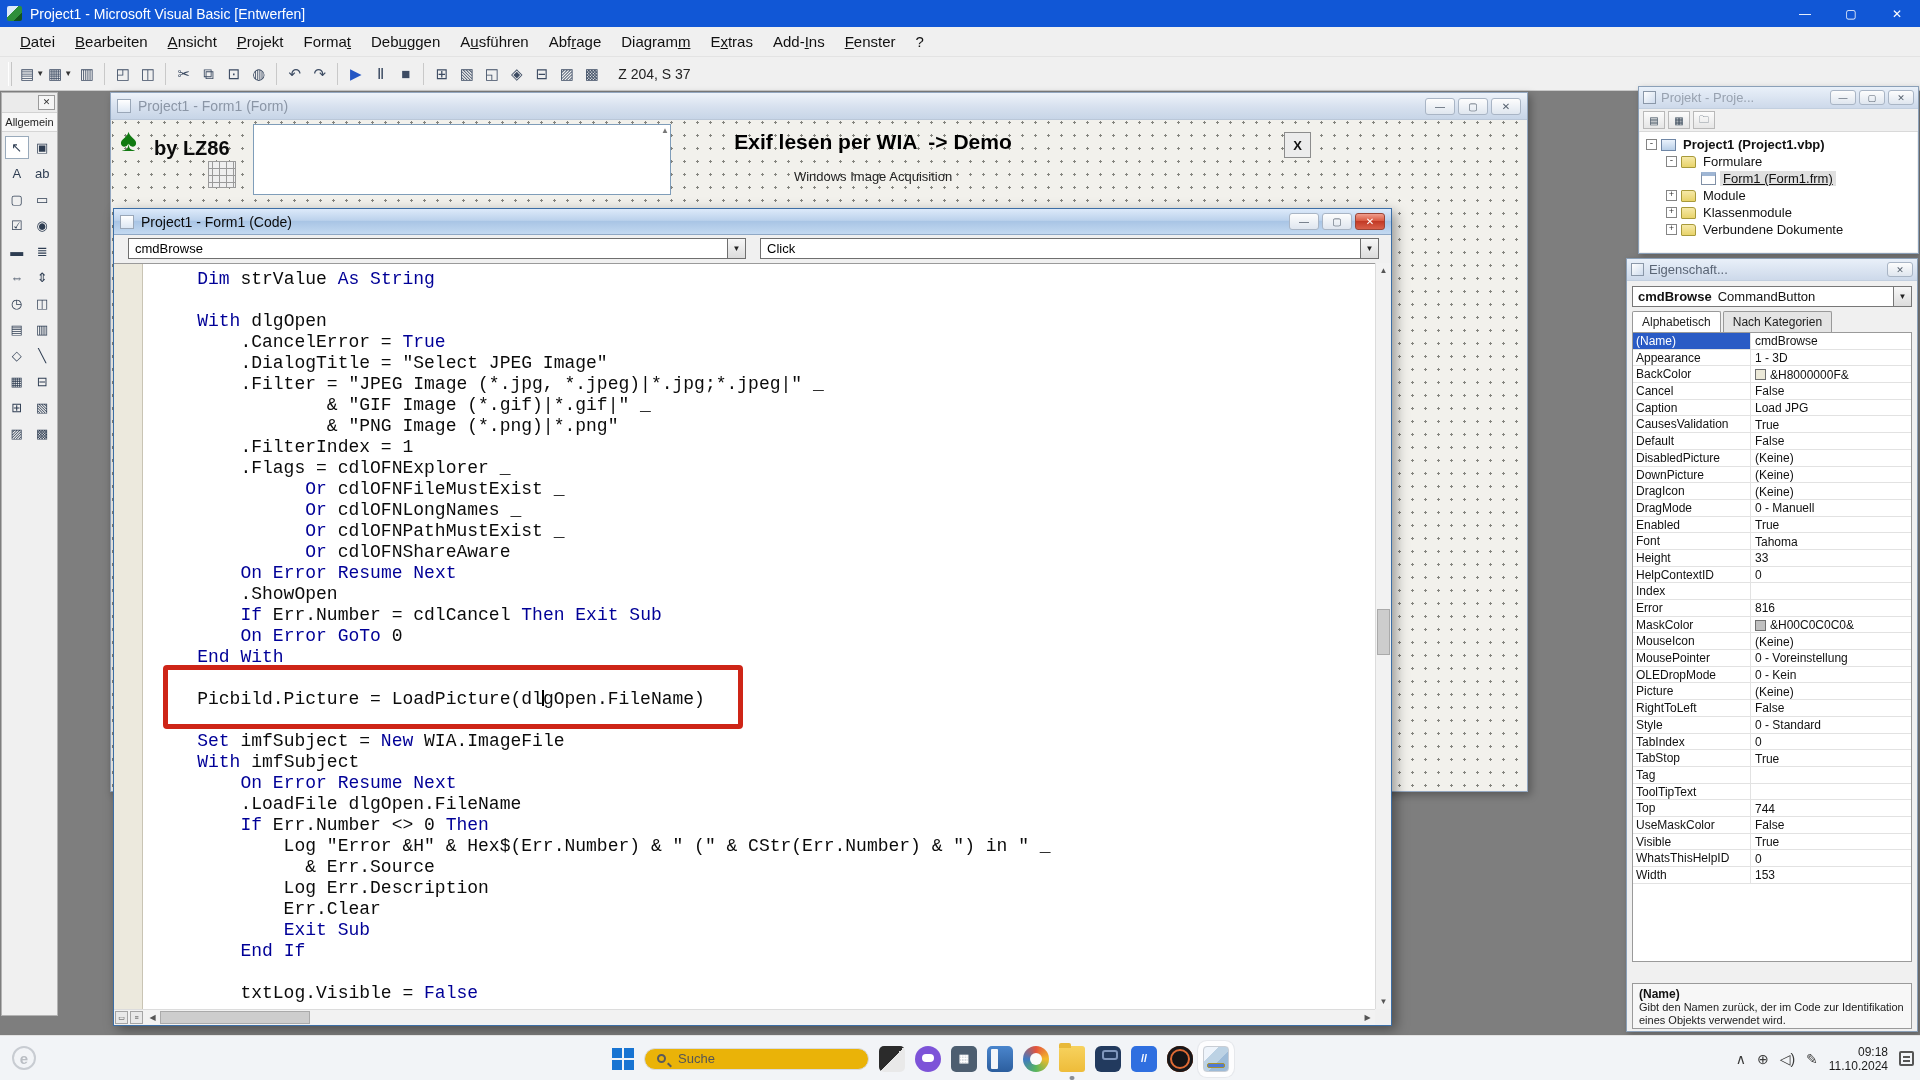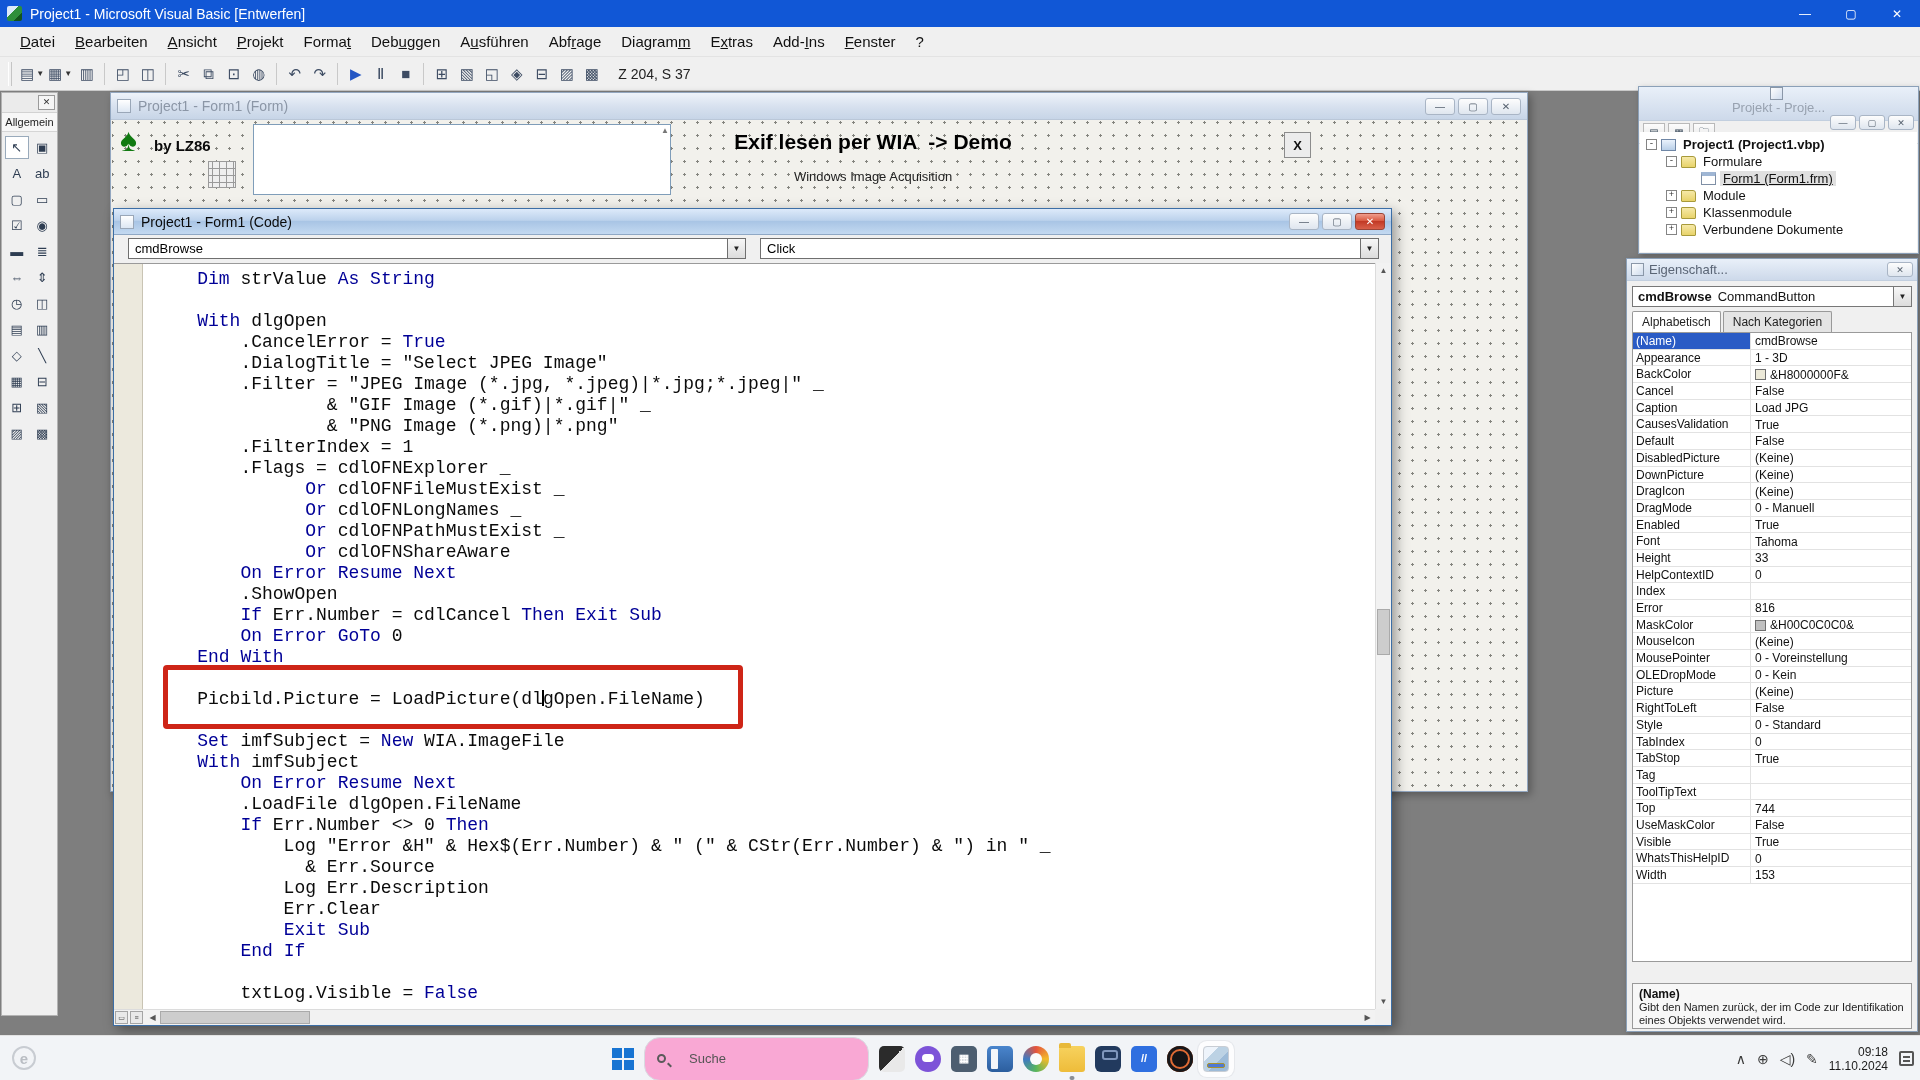--- a/index.html
+++ b/index.html
@@ -46,21 +46,21 @@
   .fw-title{height:27px;background:linear-gradient(#eef3fa,#d6e0ee 55%,#c7d5e7);display:flex;align-items:center;
             padding:0 6px;color:#8b96a6;font-size:14px;border-bottom:1px solid #bac7d8;}
   .fw-ic{width:14px;height:14px;border:1px solid #9aa7b8;background:linear-gradient(#fff,#dde7f3);margin-right:7px;flex:none;}
   .lite-btns{margin-left:auto;display:flex;gap:3px;}
   .lite-btn{width:30px;height:17px;border:1px solid #a9b5c5;border-radius:3px;color:#55606e;font-size:10px;
             background:linear-gradient(#fdfdfd,#dfe6ef);display:flex;align-items:center;justify-content:center;}
   .lite-btn.red{background:linear-gradient(#f09d8d,#d95b43 45%,#c23a26 50%,#d9604a);color:#fff;border-color:#9a4538;}
   .fw-body{position:absolute;left:1px;right:1px;top:27px;bottom:1px;background-color:#f2f1ec;
            background-image:radial-gradient(#84847e 1px,transparent 1.3px);background-size:13px 13px;background-position:7px 9px;}
   .fw-logo{position:absolute;left:8px;top:2px;font-size:32px;color:#117a11;}
-  .fw-credit{position:absolute;left:42px;top:17px;font-weight:bold;font-size:15px;color:#0a0a0a;text-align:right;}
+  .fw-credit{position:absolute;left:42px;top:17px;font-weight:bold;font-size:20px;color:#0a0a0a;text-align:right;}
   .fw-textbox{position:absolute;left:141px;top:4px;width:418px;height:71px;background:#fff;border:1px solid #7f9db9;}
   .fw-textbox .arr{position:absolute;right:1px;top:1px;font-size:8px;color:#777;}
   .fw-ctl{position:absolute;left:96px;top:41px;width:28px;height:27px;background:#efefef;border:1px solid #9a9a9a;
           background-image:linear-gradient(#9a9a9a 1px,transparent 1px),linear-gradient(90deg,#9a9a9a 1px,transparent 1px);
           background-size:7px 7px;background-position:3px 6px;}
   .fw-heading{position:absolute;left:596px;top:10px;width:330px;text-align:center;font-weight:bold;
               font-size:21px;color:#000;white-space:pre;}
   .fw-sub{position:absolute;left:596px;top:49px;width:330px;text-align:center;font-size:13px;color:#222;}
   .fw-x{position:absolute;left:1172px;top:12px;width:27px;height:26px;background:#ececec;border:1px solid #8c8c8c;
         font-size:13px;font-weight:bold;display:flex;align-items:center;justify-content:center;}
@@ -94,22 +94,22 @@
   .hscroll{position:absolute;left:0;bottom:0;height:16px;right:16px;background:#f2f2f2;border-top:1px solid #dcdcdc;}
   .split-btn{position:absolute;top:1px;width:13px;height:13px;border:1px solid #a5a5a5;background:#e9e9e9;
              font-size:7px;line-height:11px;text-align:center;color:#444;}
   .hs-thumb{position:absolute;left:46px;top:1px;bottom:1px;width:150px;background:#cdcdcd;border:1px solid #aaa;}
   .hs-arrow{position:absolute;top:0;width:15px;height:15px;font-size:8px;color:#555;text-align:center;line-height:15px;}
   .sb-corner{position:absolute;right:0;bottom:0;width:16px;height:16px;background:#f0f0f0;}
 
   
   .project-window{position:absolute;left:1638px;top:86px;width:281px;height:168px;background:#f0f0f0;
                   border:1px solid #8ba0b8;box-shadow:2px 2px 6px rgba(0,0,0,.25);}
-  .pw-title{height:34px;background:linear-gradient(#e9f0f9,#cdd9ea);display:flex;align-items:center;
-            font-size:13px;color:#98a2b0;padding:0 4px;border-bottom:1px solid #c2cfdf;flex-direction:column;}
+  .pw-title{height:22px;background:linear-gradient(#e9f0f9,#cdd9ea);display:flex;align-items:center;
+            font-size:13px;color:#98a2b0;padding:0 4px;border-bottom:1px solid #c2cfdf;}
   .pw-title .lite-btn{width:26px;height:15px;font-size:9px;}
   .pw-ic{width:13px;height:13px;margin-right:5px;border:1px solid #8a97a8;flex:none;
          background:linear-gradient(135deg,#fefefe,#cfdcee);}
   .pw-tools{height:23px;display:flex;align-items:center;gap:3px;padding-left:4px;border-bottom:1px solid #d9d9d9;}
   .pw-tbtn{width:22px;height:18px;border:1px solid #b9b9b9;background:linear-gradient(#fcfcfc,#e6e6e6);
            font-size:10px;color:#345;display:flex;align-items:center;justify-content:center;}
   .pw-tree{position:absolute;left:1px;right:1px;top:45px;bottom:1px;background:#fff;font-size:13px;
            overflow:hidden;padding-top:4px;}
   .trow{height:17px;display:flex;align-items:center;white-space:nowrap;}
   .texp{width:11px;height:11px;border:1px solid #848484;background:#fff;font-size:9px;line-height:9px;
@@ -151,22 +151,22 @@
   .desc-text{font-size:11px;color:#222;line-height:13px;}
 
   
   .taskbar{position:absolute;left:0;top:1035px;width:1920px;height:45px;background:#f2f4f7;border-top:1px solid #e3e3e3;}
   .tb-logo-e{position:absolute;left:12px;top:10px;width:24px;height:24px;border-radius:50%;border:2px solid #c8ccd2;
              color:#b9bdc3;font-size:15px;font-weight:bold;text-align:center;line-height:21px;}
   .tb-center{position:absolute;left:612px;top:0;height:45px;display:flex;align-items:center;gap:10px;}
   .start-logo{width:22px;height:22px;flex:none;background:
       linear-gradient(to right,transparent 10px,#f2f4f7 10px 12px,transparent 12px),
       linear-gradient(to bottom,transparent 10px,#f2f4f7 10px 12px,transparent 12px),#1874d2;}
-  .search-pill{width:225px;height:44px;border-radius:16px;background:#f9a8d4;border:1px solid #d8dbe1;
-               display:flex;align-items:center;padding-left:12px;gap:23px;color:#555;font-size:13px;flex:none;}
+  .search-pill{width:225px;height:22px;border-radius:16px;background:#eab308;border:1px solid #d8dbe1;
+               display:flex;align-items:center;padding-left:12px;gap:12px;color:#555;font-size:13px;flex:none;}
   .mag{width:9px;height:9px;border:2px solid #5a5a5a;border-radius:50%;position:relative;flex:none;}
   .mag::after{content:"";position:absolute;left:8px;top:8px;width:5px;height:2px;background:#5a5a5a;transform:rotate(45deg);}
   .app{width:26px;height:26px;border-radius:5px;position:relative;flex:none;display:flex;align-items:center;justify-content:center;}
   .app-glyph{color:#fff;font-weight:bold;font-size:11px;line-height:1;}
   .run-dot{position:absolute;left:50%;bottom:-8px;width:5px;height:4px;border-radius:2px;background:#8a8f96;transform:translateX(-50%);}
   .app.active{box-shadow:0 0 0 5px #fdfdfe,0 0 0 6px #e6e8ec;border-radius:4px;}
   .app.active::after{content:"";position:absolute;left:50%;bottom:-9px;width:16px;height:3px;border-radius:2px;
                      background:#4f79d4;transform:translateX(-50%);}
   .ic-photos{background:linear-gradient(135deg,#2b2b2b 50%,#e9e9e9 50%);}
   .ic-chat{background:#7d53d8;border-radius:50%;}

